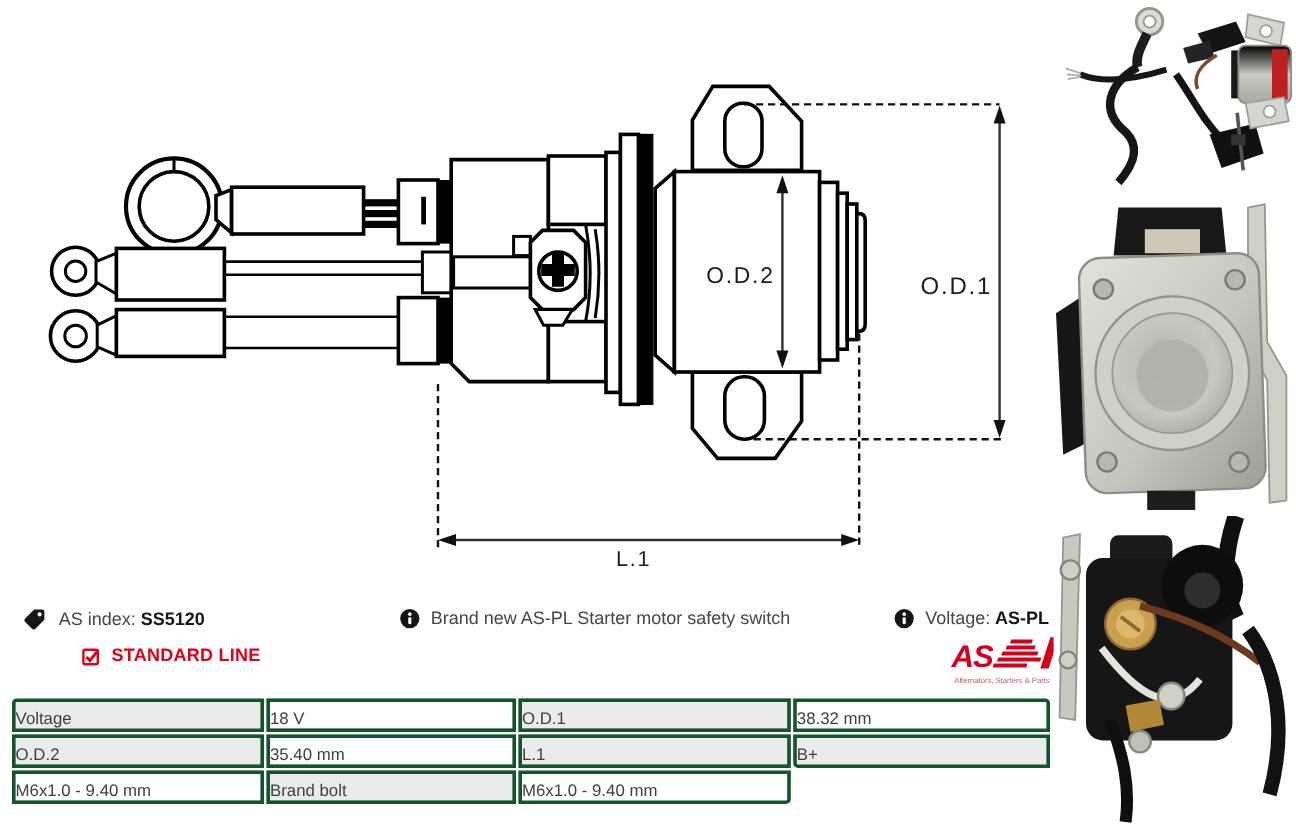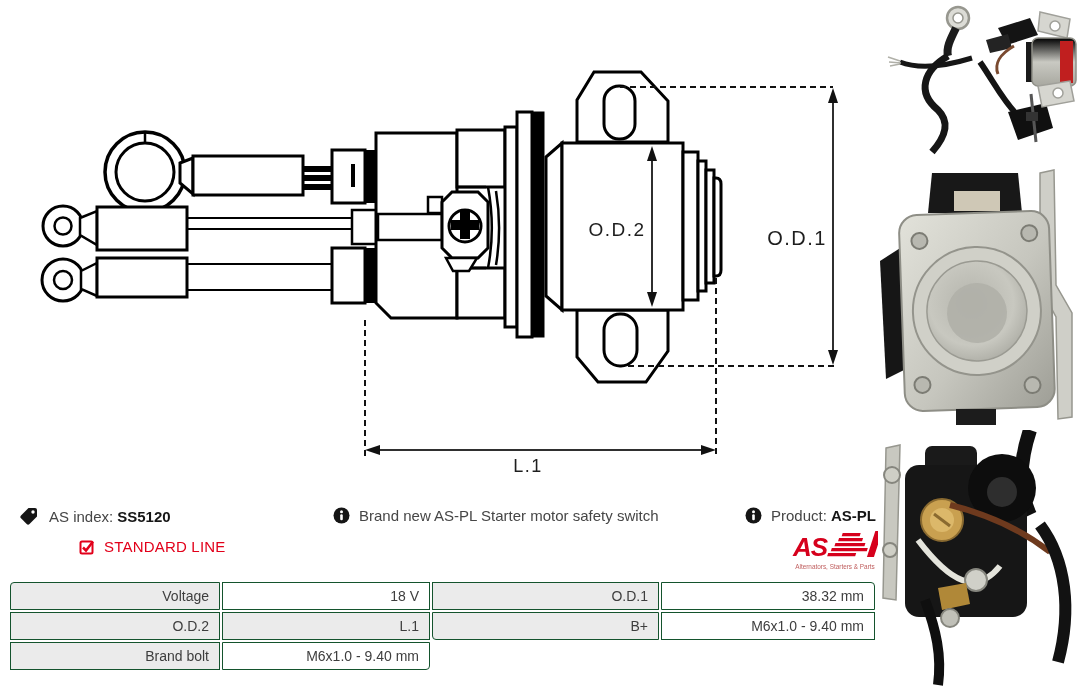--- a/index.html
+++ b/index.html
@@ -10,30 +10,30 @@
   .photo{position:absolute;left:0;width:200px;}
   #photo1{top:0;height:165px;}
   #photo2{top:165px;height:265px;}
   #photo3{top:430px;height:257px;}
 
   .info-item{position:absolute;display:flex;align-items:center;gap:9px;font-size:15px;
              white-space:nowrap;color:#464646;}
   .info-item b{color:#161616;margin-left:4px;}
   .info-item .lblpart{margin-left:2px;}
   #info-as-index{left:20px;top:507px;text-align:right;}
-  #info-standard{left:31px;top:538px;color:#e2001a;font-weight:normal;letter-spacing:.2px;padding-left:48px;}
+  #info-standard{left:20px;top:538px;color:#e2001a;font-weight:bold;letter-spacing:.2px;padding-left:48px;}
   #info-desc{left:333px;top:507px;}
   #info-ptype{left:333px;top:538px;}
   #info-producer{left:745px;top:507px;}
   #logo-wrap{position:absolute;left:792px;top:529px;width:86px;height:46px;}
 
   .spec-table{position:absolute;left:10px;top:582px;display:grid;
               grid-template-columns:210px 208px 227px 214px;gap:2px;font-size:14px;}
-  .cell{height:28px;line-height:26px;border:1px solid #14532d;box-sizing:border-box;
-        text-align:right;padding-right:10px;background:#fff;color:#3e3e3e;}
+  .cell{height:28px;line-height:26px;border:3px solid #14532d;box-sizing:border-box;
+        padding-right:10px;background:#fff;color:#3e3e3e;}
   .cell.lbl{background:#ebebeb;}
   .cell.tl{border-top-left-radius:4px;}
   .cell.tr{border-top-right-radius:4px;}
   .cell.bl{border-bottom-left-radius:4px;}
   .cell.br{border-bottom-right-radius:4px;}
 
   svg text.dim{font-family:"Liberation Sans",sans-serif;fill:#1e1e1e;letter-spacing:1.5px;}
 </style>
 </head>
 <body>
@@ -271,21 +271,21 @@
     <span>Brand new AS-PL Starter motor safety switch</span>
   </div>
 
 
   <div class="info-item" id="info-producer">
     <svg width="17" height="17" viewBox="0 0 17 17">
       <circle cx="8.5" cy="8.5" r="8" fill="#151515"></circle>
       <circle cx="8.5" cy="4.8" r="1.5" fill="#fff"></circle>
       <rect x="7.2" y="7.3" width="2.6" height="6" rx="1.2" fill="#fff"></rect>
     </svg>
-    <span><span>Product:</span><b>AS-PL</b></span>
+    <span><span>Voltage:</span><b>AS-PL</b></span>
   </div>
 
   <div id="logo-wrap">
     <svg width="86" height="46" viewBox="0 0 86 46" xmlns="http://www.w3.org/2000/svg">
       <text x="1" y="27" font-family="Liberation Sans, sans-serif" font-size="26" font-weight="bold" font-style="italic" fill="#d6001c" letter-spacing="-1">AS</text>
       <g fill="#d6001c" transform="skewX(-18)">
         <rect x="52" y="4" width="18" height="3.2"></rect>
         <rect x="50" y="9" width="24" height="3.2"></rect>
         <rect x="48" y="14" width="30" height="3.2"></rect>
         <rect x="46" y="19" width="36" height="3.2"></rect>
@@ -296,20 +296,21 @@
     </svg>
   </div>
 
   <div class="spec-table">
     <div class="cell lbl tl">Voltage</div>
     <div class="cell val">18 V</div>
     <div class="cell lbl">O.D.1</div>
     <div class="cell val tr">38.32 mm</div>
 
     <div class="cell lbl">O.D.2</div>
+    <div class="cell val">35.40 mm</div>
     <div class="cell lbl">L.1</div>
 
     <div class="cell lbl bl">B+</div>
     <div class="cell val">M6x1.0 - 9.40 mm</div>
     <div class="cell lbl">Brand bolt</div>
     <div class="cell val br">M6x1.0 - 9.40 mm</div>
   </div>
 
 </div>
 

